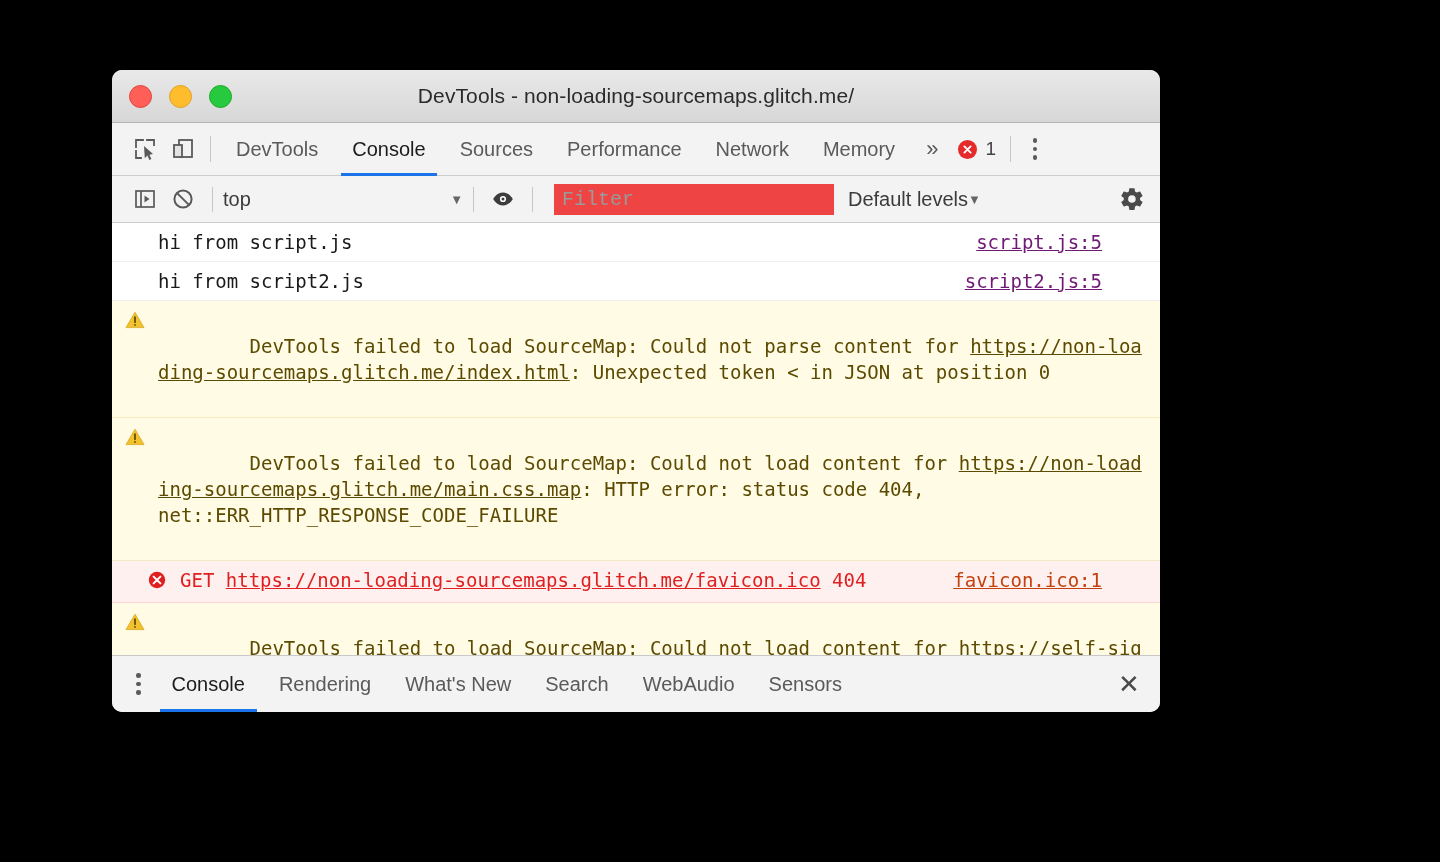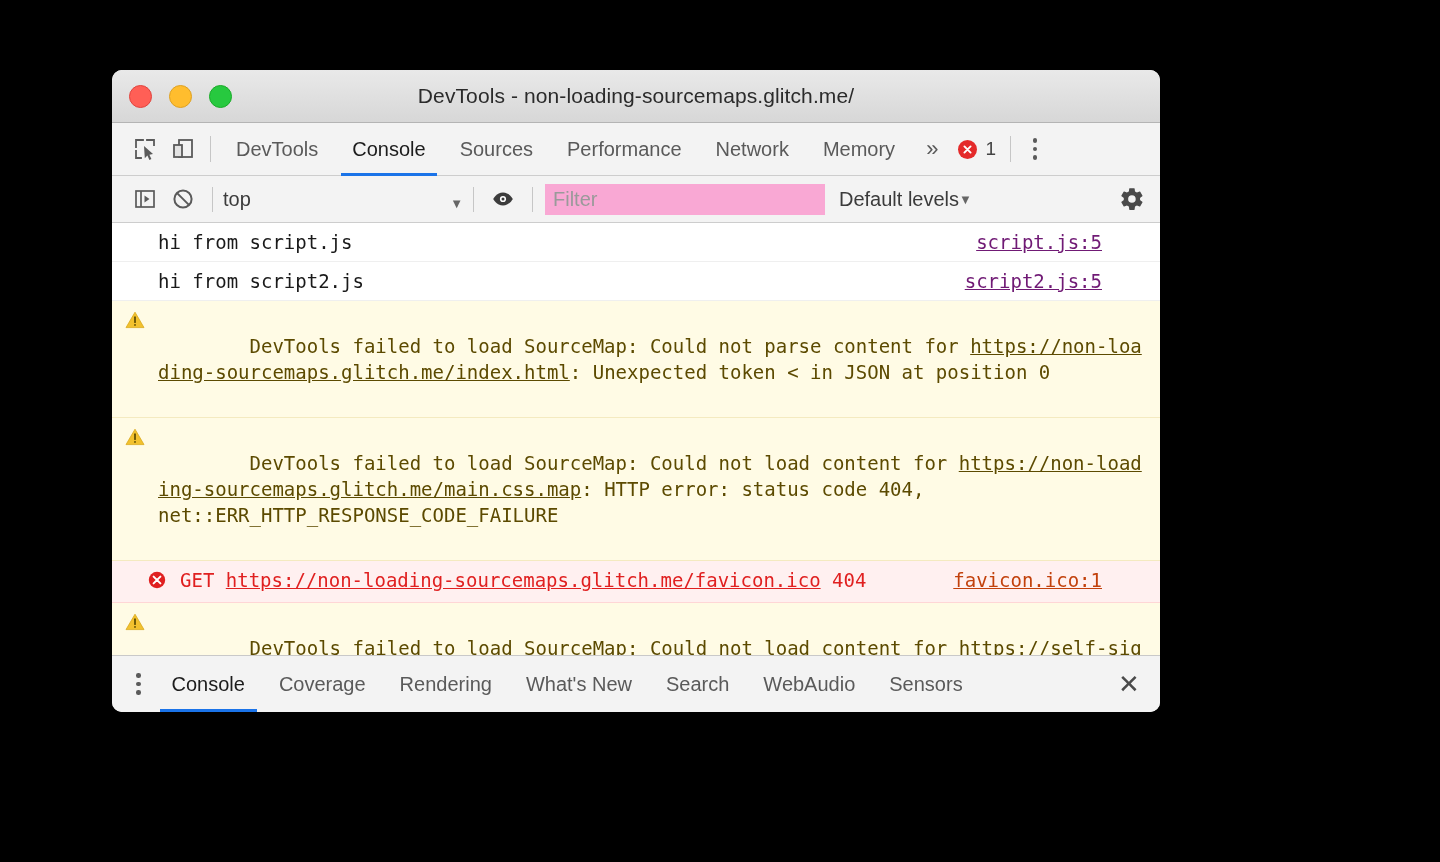--- a/index.html
+++ b/index.html
@@ -139,40 +139,40 @@
     flex: 0 0 47px;
     background: #f3f3f3;
     border-bottom: 1px solid #cdcdcd;
     display: flex;
     align-items: center;
     padding-left: 14px;
     box-sizing: border-box;
   }
   #context-select {
     display: flex;
-    align-items: flex-end;
+    align-items: center;
     width: 240px;
     font-size: 20px;
     color: #3b3b3b;
     cursor: default;
   }
   #context-select .ctx-label { flex: 1; }
   .caret { font-size: 13px; color: #666; }
   #filter-input {
     width: 280px;
     height: 31px;
-    background: #f9a8d4;
+    background: #ef4444;
     border: none;
     outline: none;
-    font-family: Liberation Sans, sans-serif;
+    font-family: Liberation Mono, monospace;
     font-size: 20px;
     color: #222;
     padding: 0 8px;
     box-sizing: border-box;
-    margin-left: 2px;
+    margin-left: 11px;
   }
   #filter-input::placeholder { color: #9a9a9a; }
   #levels-select {
     font-size: 20px;
     color: #3b3b3b;
     margin-left: 14px;
     display: flex;
     align-items: center;
     cursor: default;
   }
@@ -462,23 +462,20 @@
   <div id="drawer">
     <div class="kebab">
       <i></i>
         <i></i>
         <i></i>
     </div>
     <div class="drawer-tab active">
       <span>Console</span>
     </div>
     <div class="drawer-tab">
-      <span>Coverage</span>
-    </div>
-    <div class="drawer-tab">
       <span>Rendering</span>
     </div>
     <div class="drawer-tab">
       <span>What's New</span>
     </div>
     <div class="drawer-tab">
       <span>Search</span>
     </div>
     <div class="drawer-tab">
       <span>WebAudio</span>

